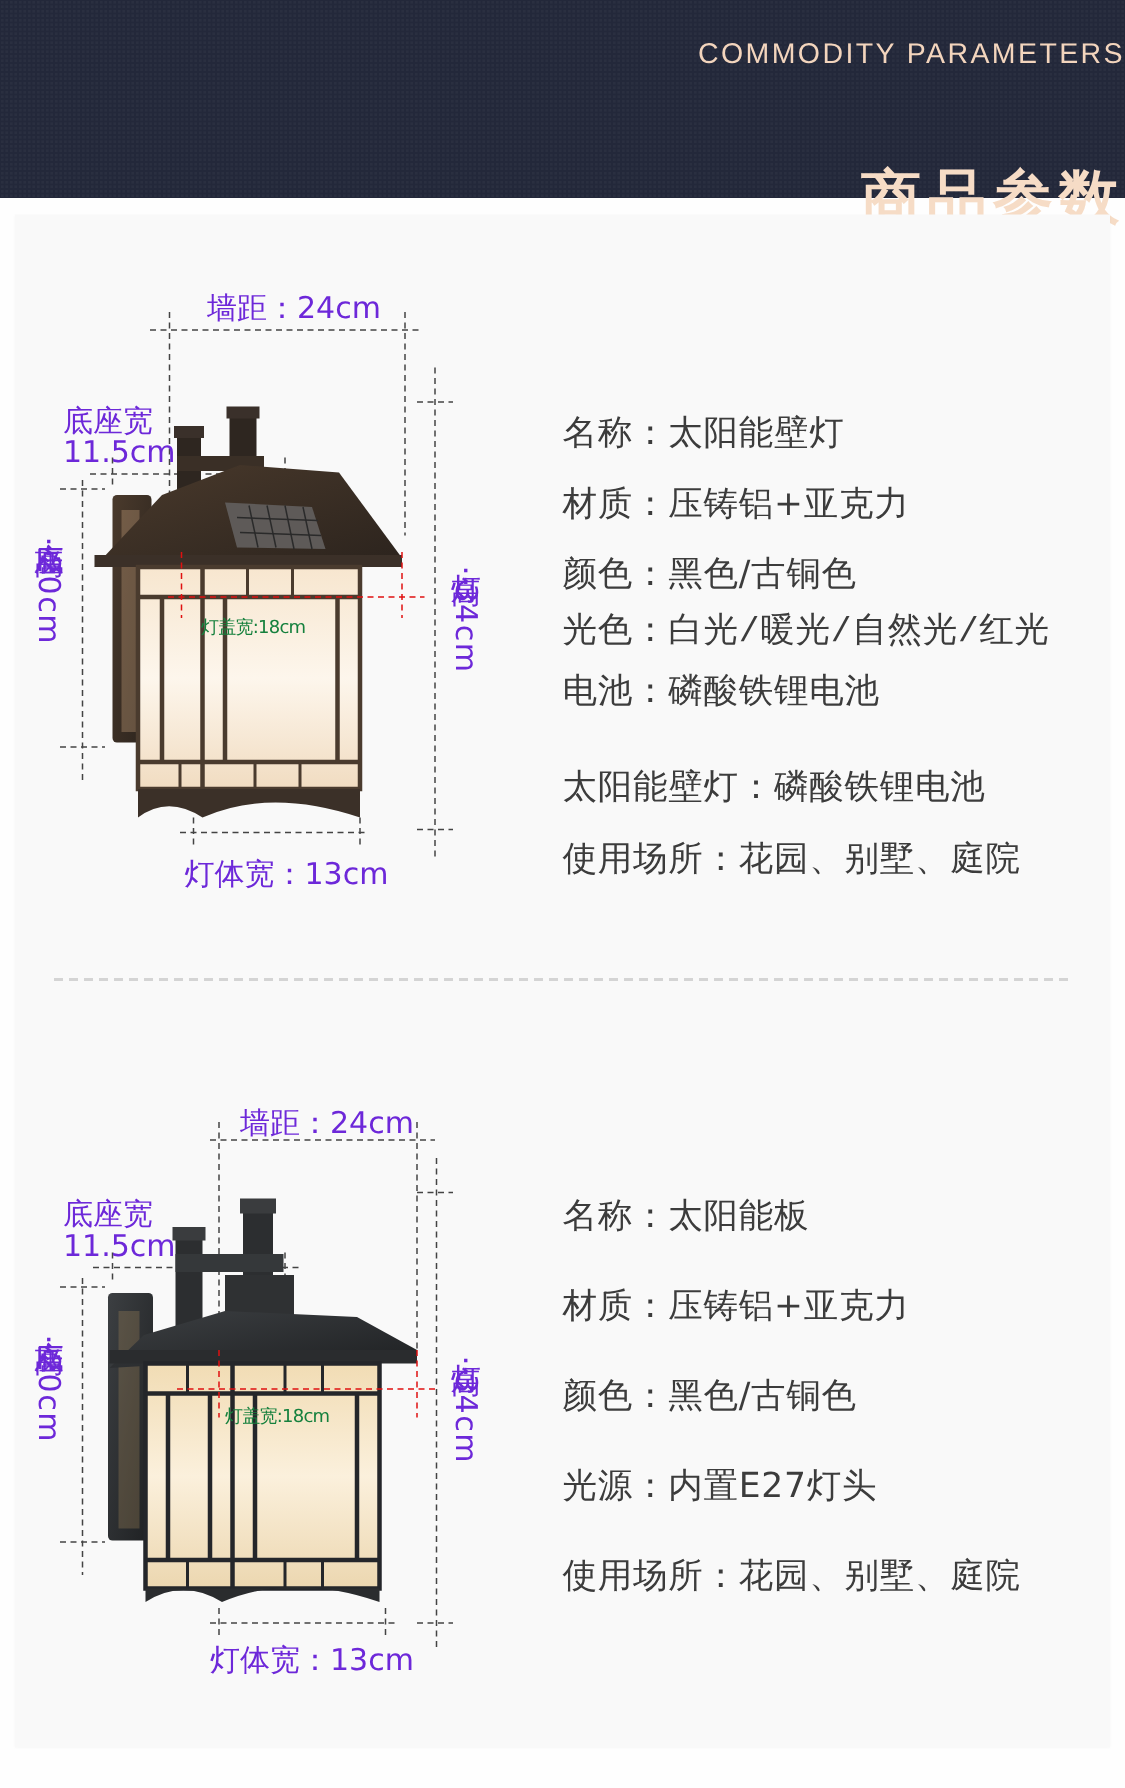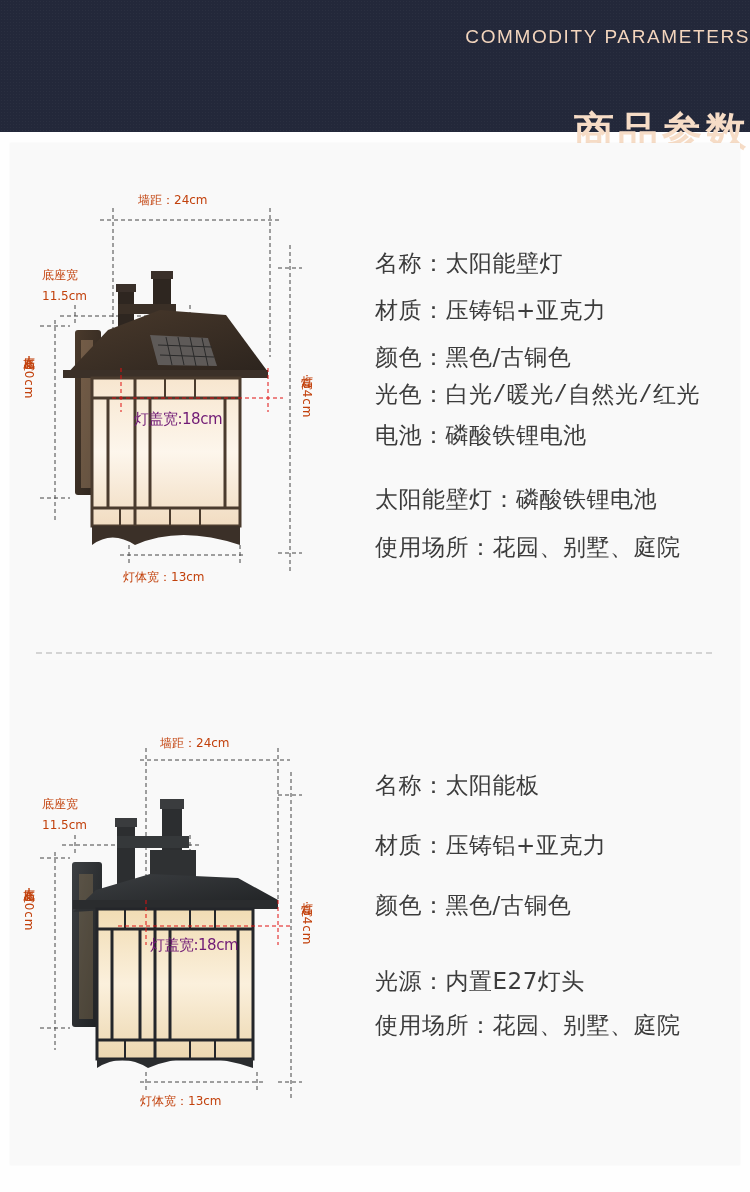--- a/index.html
+++ b/index.html
@@ -30,28 +30,28 @@
     background: #f9f9f9;
     box-shadow: 0 0 2px rgba(0,0,0,0.04);
   }
   .divider {
     position: absolute; left: 36px; top: 652px; width: 676px; height: 0;
     border-top: 2px dashed #d4d4d4;
   }
   .specs { position: absolute; left: 375px; }
   .spec-row {
     position: absolute; left: 0; white-space: nowrap;
-    font-size: 23px; color: #3c3c3c; letter-spacing: 0.5px;
+    font-size: 23px; color: #3c3c3c; letter-spacing: 0.5px; margin-top: 25px;
   }
   .dim {
-    position: absolute; font-size: 12px; color: #c2410c; white-space: nowrap;
+    position: absolute; font-size: 20px; color: #6d28d9; white-space: nowrap;
     font-family: "DejaVu Sans", sans-serif;
   }
   .dim.vert { writing-mode: vertical-rl; letter-spacing: 1px; }
-  .dim.red { color: #701a75; font-size: 15px; letter-spacing: -0.5px; }
+  .dim.red { color: #15803d; font-size: 12px; letter-spacing: -0.5px; }
   .diagram { position: absolute; left: 0; width: 340px; }
   svg { position: absolute; left: 0; top: 0; overflow: visible; }
 </style>
 </head>
 <body>
 
 <div class="header">
   <div class="en">COMMODITY PARAMETERS</div>
   <div class="cn">商品参数</div>
 </div>
@@ -233,15 +233,15 @@
   <div class="dim vert" style="left:20px; top:878px; height:140px;">底座高：20cm</div>
   <div class="dim vert" style="left:298px; top:893px; height:140px;">灯高：34cm</div>
   <div class="dim red" style="left:150px; top:936px;">灯盖宽:18cm</div>
   <div class="dim" style="left:140px; top:1093px;">灯体宽：13cm</div>
 </div>
 
 <div class="specs" style="top:770px;">
   <div class="spec-row" style="top:0px;"><span>名称</span><span>：</span><span>太阳能板</span></div>
   <div class="spec-row" style="top:60px;"><span>材质</span><span>：</span><span>压铸铝+亚克力</span></div>
   <div class="spec-row" style="top:120px;"><span>颜色</span><span>：</span><span>黑色/古铜色</span></div>
-  <div class="spec-row" style="top:196px;"><span>光源</span><span>：</span><span>内置E27灯头</span></div>
+  <div class="spec-row" style="top:180px;"><span>光源</span><span>：</span><span>内置E27灯头</span></div>
   <div class="spec-row" style="top:240px;"><span>使用场所</span><span>：</span><span>花园、别墅、庭院</span></div>
 </div>
 
 </body></html>

